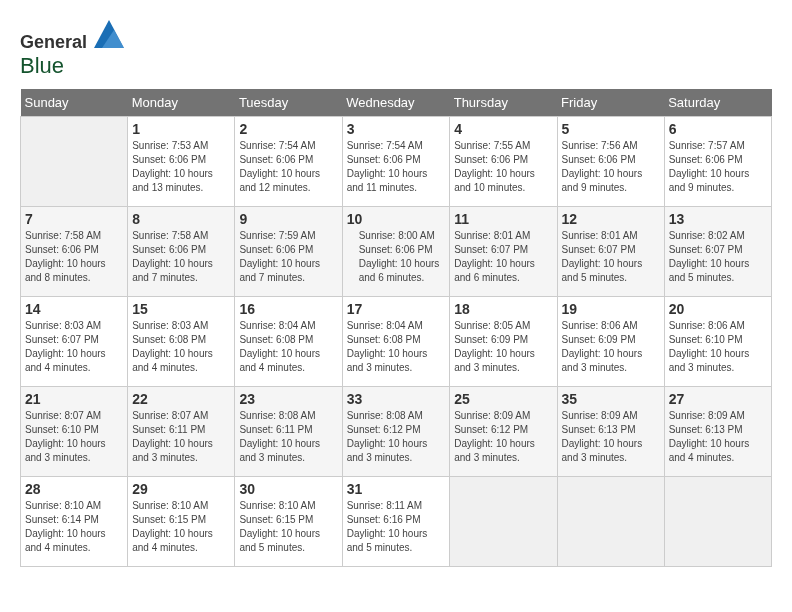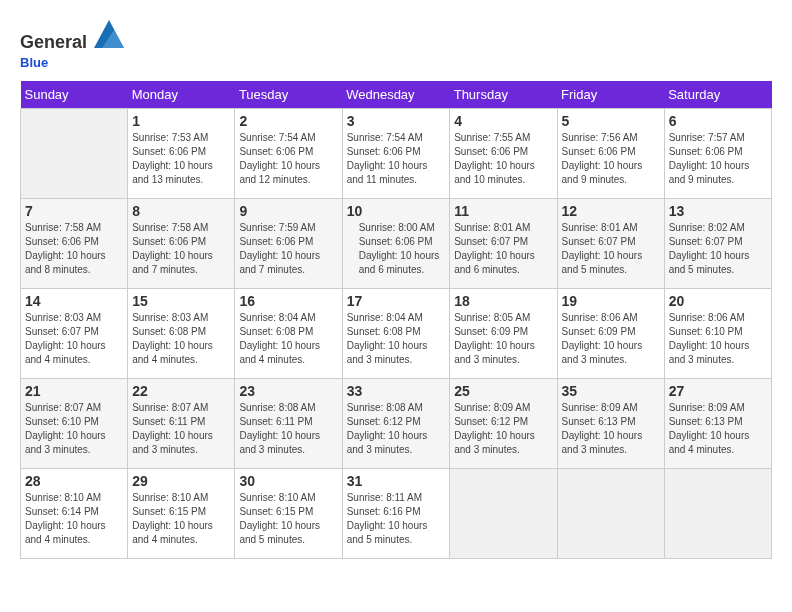--- a/index.html
+++ b/index.html
@@ -18,23 +18,23 @@
     }
     .logo {
       display: flex;
     }
     .logo-text-general {
       font-size: 18px;
       font-weight: bold;
       color: #333;
     }
     .logo-text-blue {
-      font-size: 13px;
-      font-weight: bold;
-      color: #1d4ed8;
+      font-size: 22px;
+      font-weight: normal;
+      color: #14532d;
     }
     .logo-icon {
       width: 30px;
       height: 28px;
       margin-left: 2px;
     }
     .title-section {
       text-align: right;
     }
     .month-title {
@@ -45,21 +45,21 @@
     .location-title {
       font-size: 14px;
       color: #555;
     }
     table {
       width: 100%;
       border-collapse: collapse;
       font-size: 11px;
     }
     th {
-      background-color: #6d28d9;
+      background-color: #737373;
       color: #fff;
       padding: 6px 4px;
       text-align: left;
       font-size: 13px;
       font-weight: normal;
     }
     td {
       border: 1px solid #ccc;
       vertical-align: top;
       padding: 4px;

